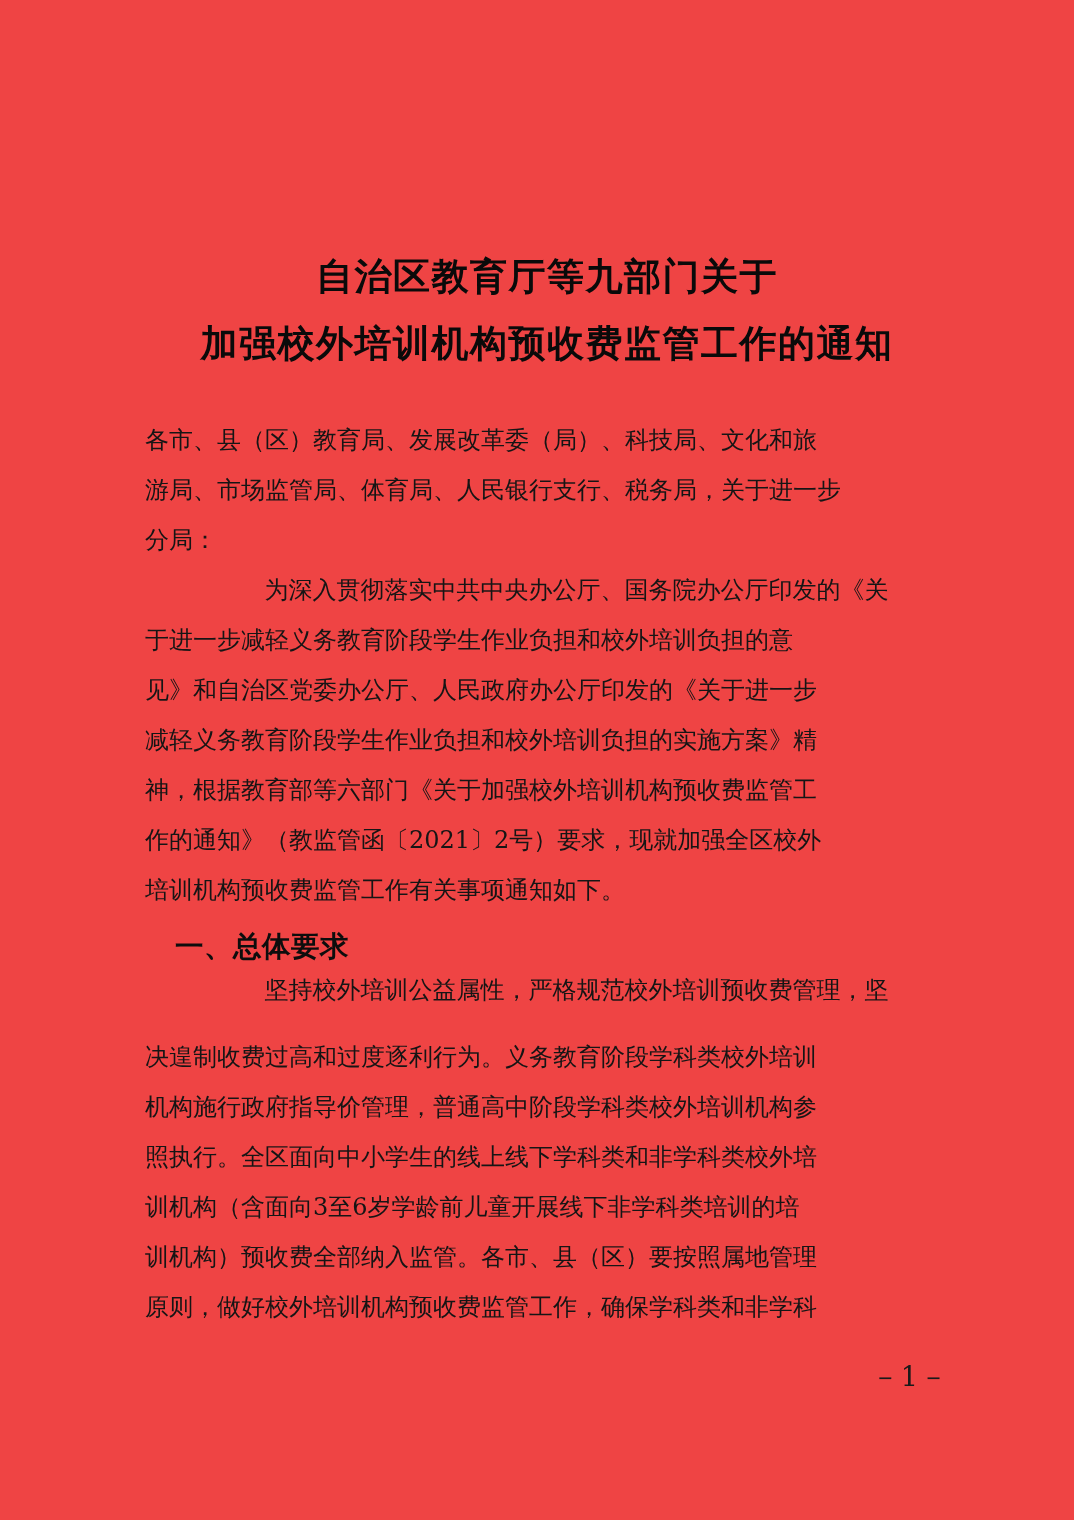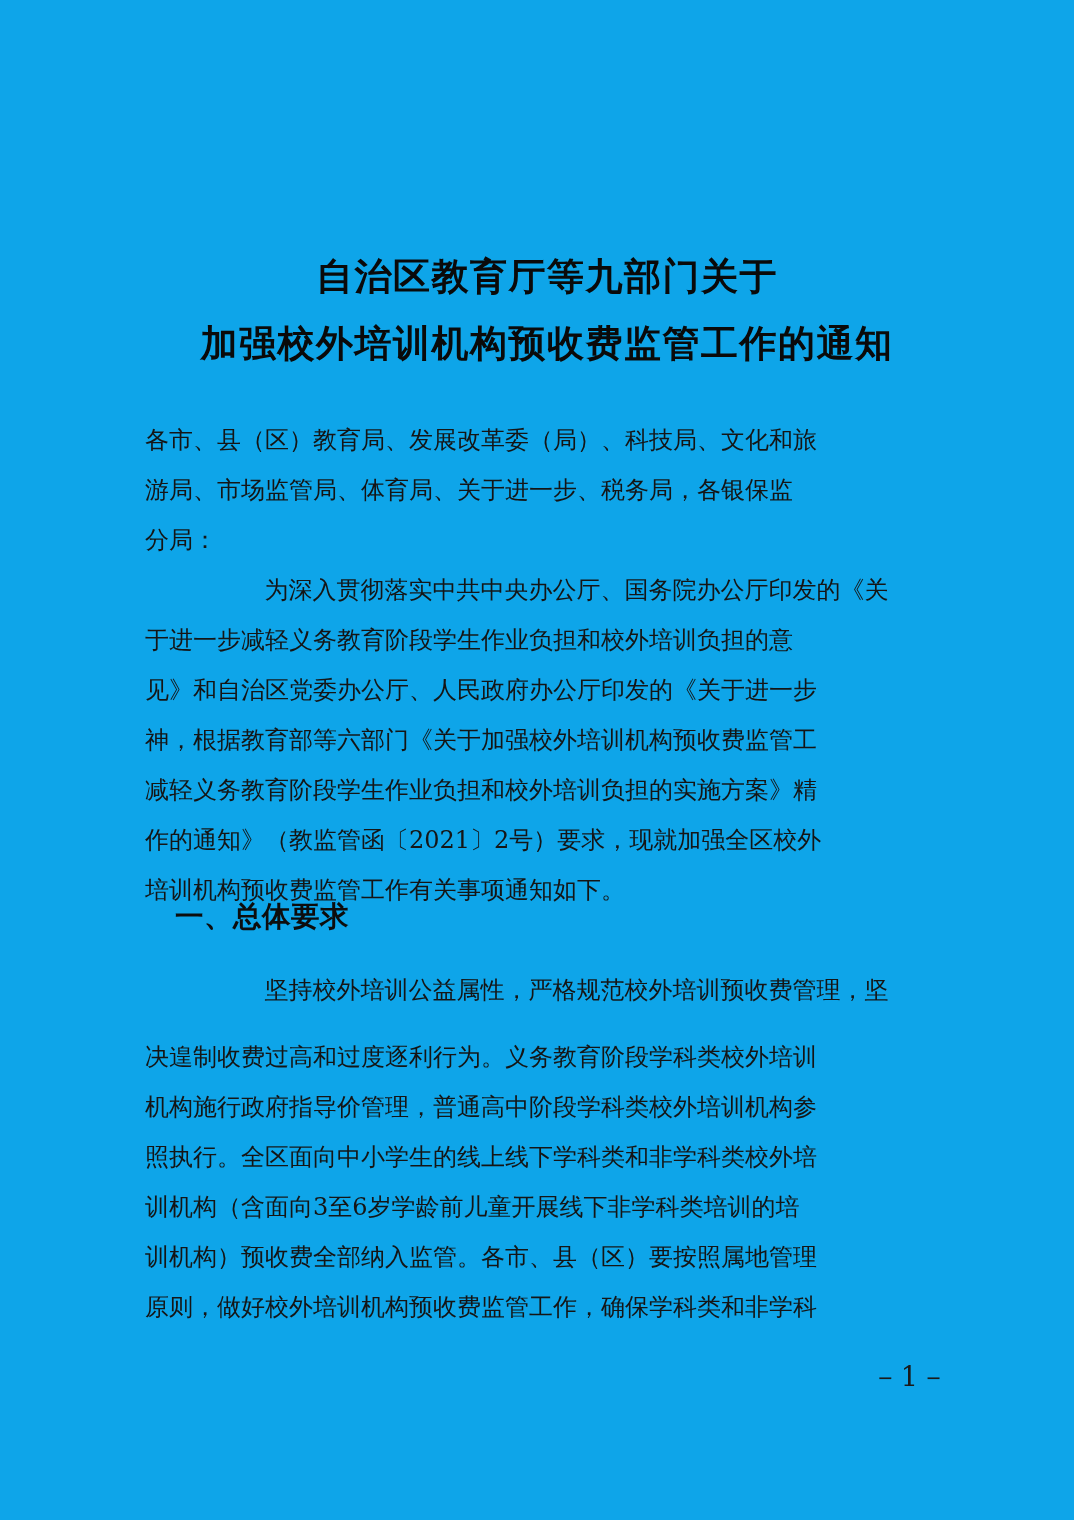--- a/index.html
+++ b/index.html
@@ -5,21 +5,21 @@
 <style>
   html, body {
     margin: 0;
     padding: 0;
     background: #ffffff;
   }
   .page {
     position: relative;
     width: 1074px;
     height: 1520px;
-    background: #0ea5e9;
+    background: #ef4444;
     overflow: hidden;
     font-family: "DejaVu Serif", serif;
     color: #121212;
     -webkit-font-smoothing: antialiased;
   }
 
   
   .content {
     position: absolute;
     left: 145px;
@@ -69,21 +69,21 @@
 
   
   #addressee { top: 415px; }
 
   
   #para-open { top: 565px; }
   .indent2 { padding-left: 59px; text-align: center; }
 
   
   #heading-1 {
-    top: 891px;
+    top: 921px;
   }
   #heading-1 .hline {
     display: block;
     font-family: "Liberation Sans", "DejaVu Sans", sans-serif;
     font-weight: 700;
     font-size: 28.5px;
     line-height: 50px;
     color: #0d0d0d;
     padding-left: 30px;
     letter-spacing: 0.5px;
@@ -124,30 +124,30 @@
 <div class="page">
   <div class="content">
 
     <div class="doc-title">
       <span class="tline">自治区教育厅等九部门关于</span>
       <span class="tline">加强校外培训机构预收费监管工作的通知</span>
     </div>
 
     <div class="block" id="addressee">
       <span class="bline just" style="letter-spacing: 0px;">各市、县（区）教育局、发展改革委（局）、科技局、文化和旅</span>
-      <span class="bline just" style="letter-spacing: 0px;">游局、市场监管局、体育局、关于进一步、税务局，各银保监</span>
+      <span class="bline just" style="letter-spacing: 0px;">游局、市场监管局、体育局、人民银行支行、税务局，关于进一步</span>
       <span class="bline">分局：</span>
     </div>
 
     <div class="block" id="para-open">
       <span class="bline indent2">为深入贯彻落实中共中央办公厅、国务院办公厅印发的《关</span>
       <span class="bline just" style="letter-spacing: 0px;">于进一步减轻义务教育阶段学生作业负担和校外培训负担的意</span>
       <span class="bline just" style="letter-spacing: 0px;">见》和自治区党委办公厅、人民政府办公厅印发的《关于进一步</span>
+      <span class="bline just" style="letter-spacing: 0px;">减轻义务教育阶段学生作业负担和校外培训负担的实施方案》精</span>
       <span class="bline just" style="letter-spacing: 0px;">神，根据教育部等六部门《关于加强校外培训机构预收费监管工</span>
-      <span class="bline just" style="letter-spacing: 0px;">减轻义务教育阶段学生作业负担和校外培训负担的实施方案》精</span>
       <span class="bline just" style="letter-spacing: 0px;">作的通知》（教监管函〔2021〕2号）要求，现就加强全区校外</span>
       <span class="bline">培训机构预收费监管工作有关事项通知如下。</span>
     </div>
 
     <div class="block" id="heading-1">
       <span class="hline">一、总体要求</span>
     </div>
 
     <div class="block" id="para-1">
       <span class="bline indent2">坚持校外培训公益属性，严格规范校外培训预收费管理，坚</span>

